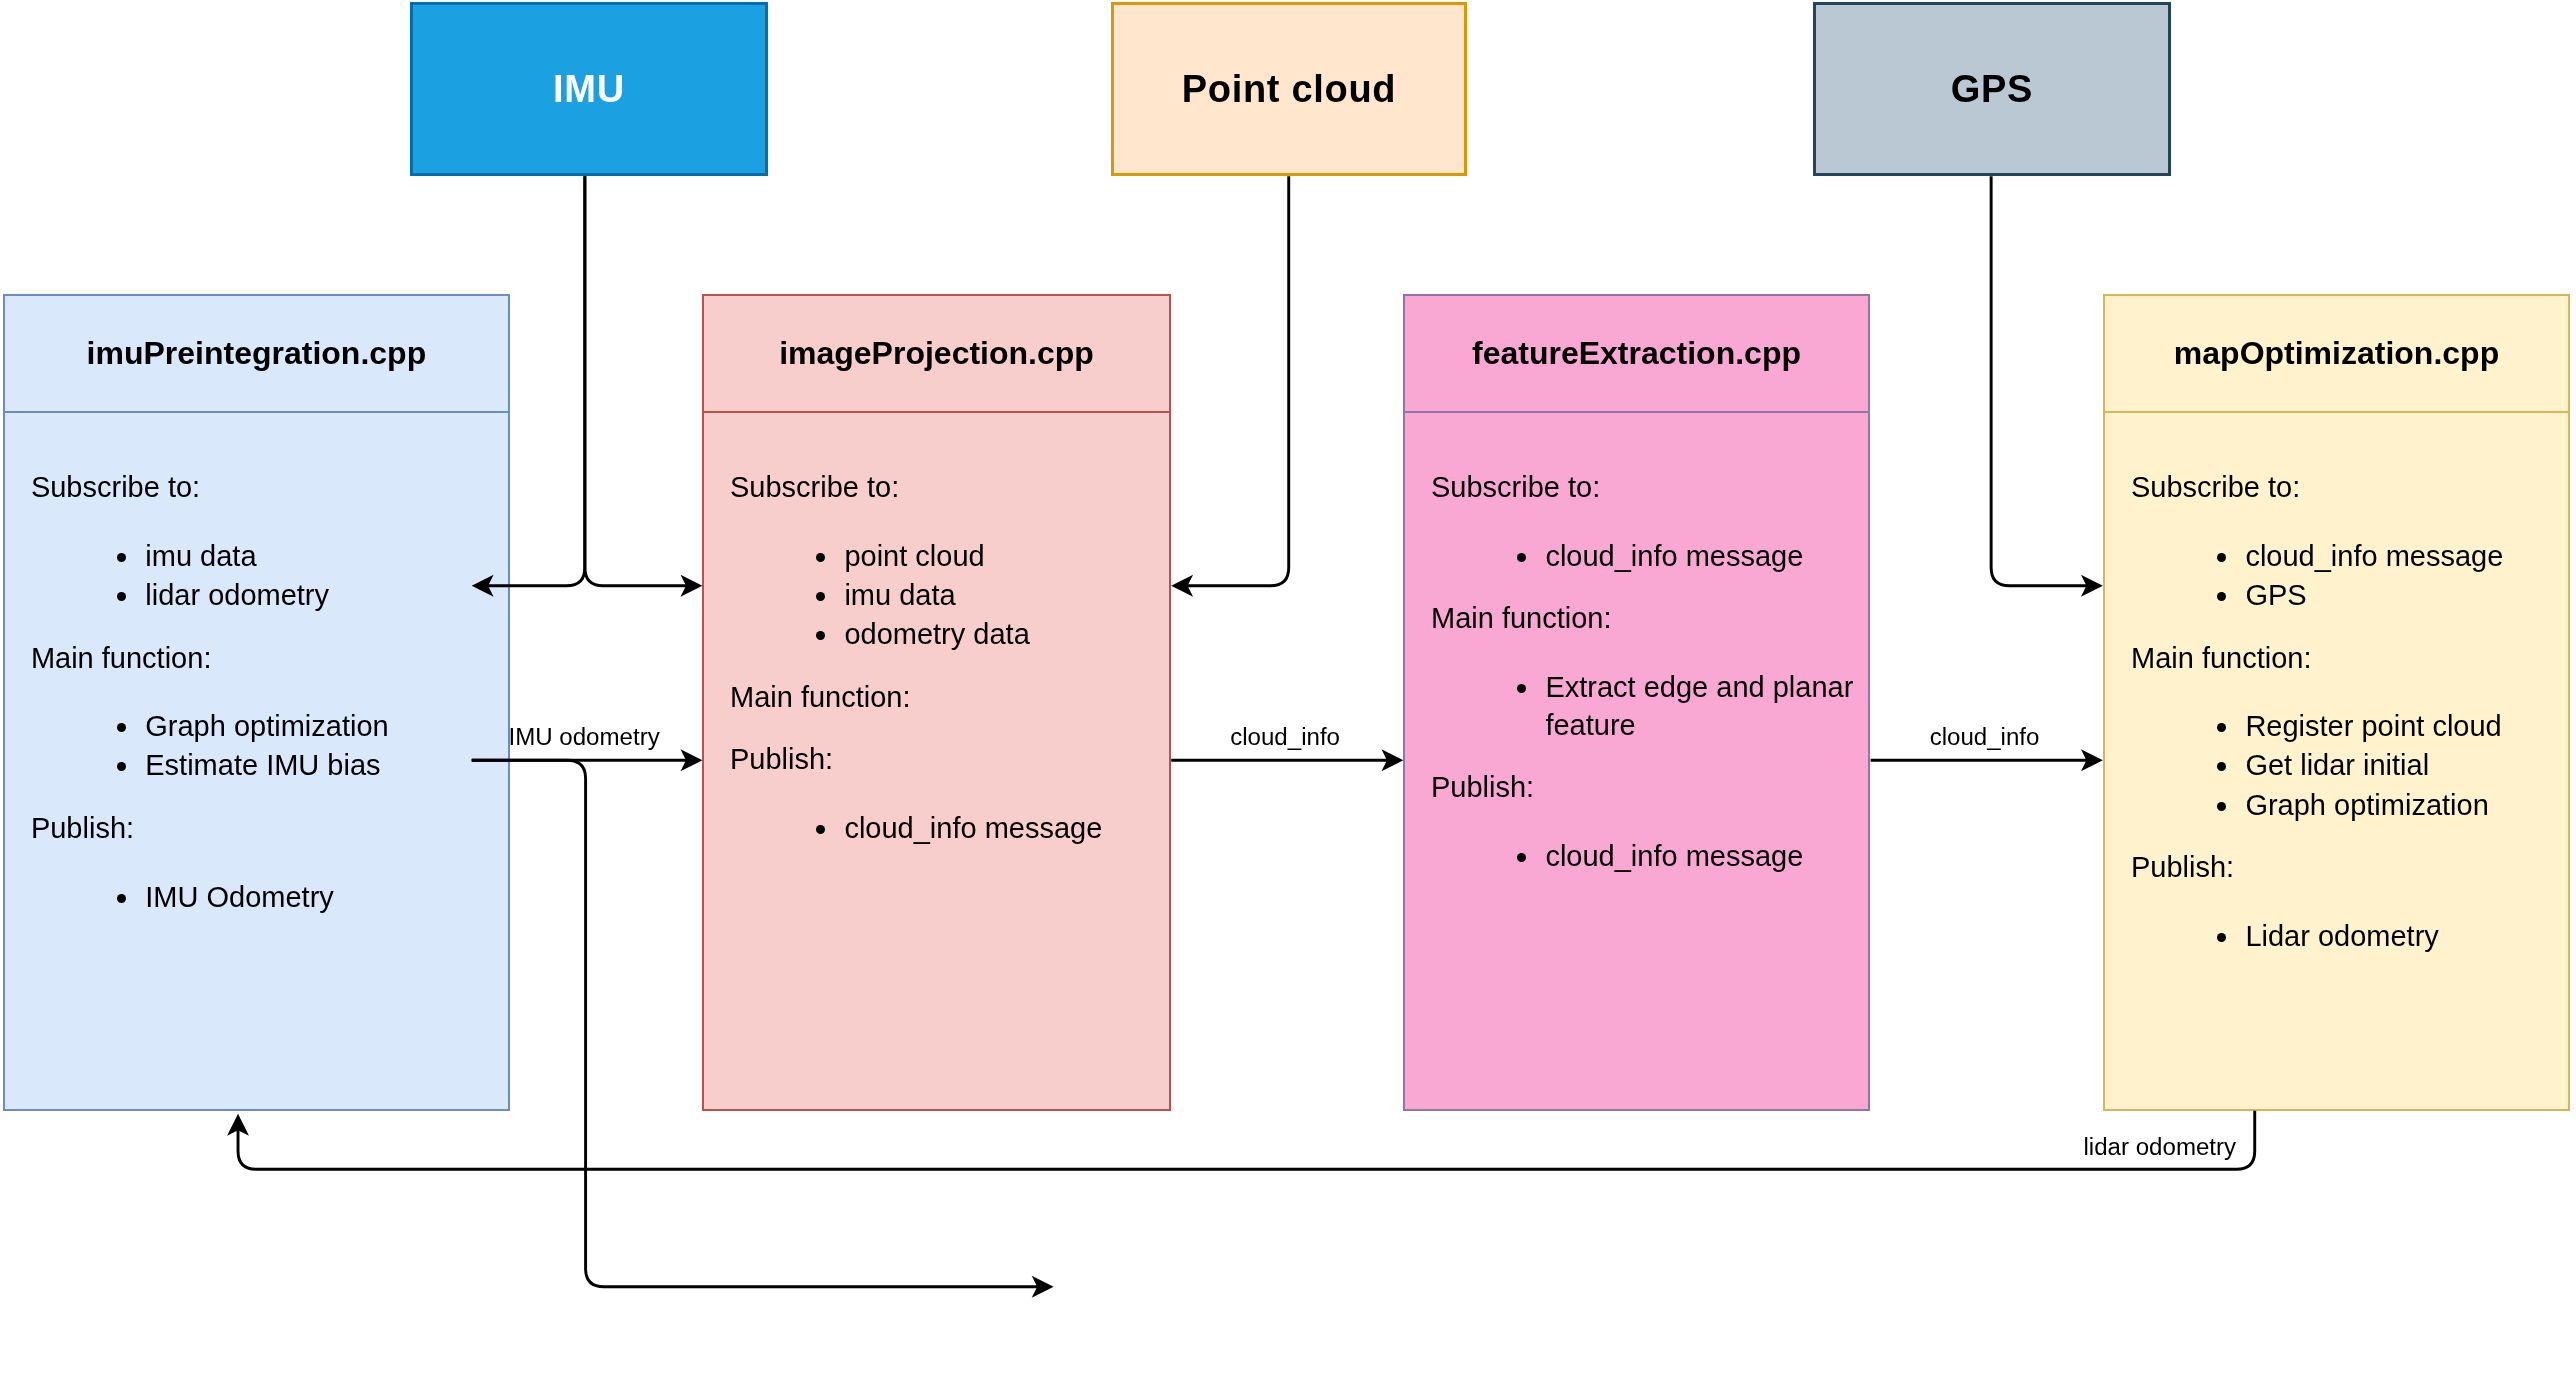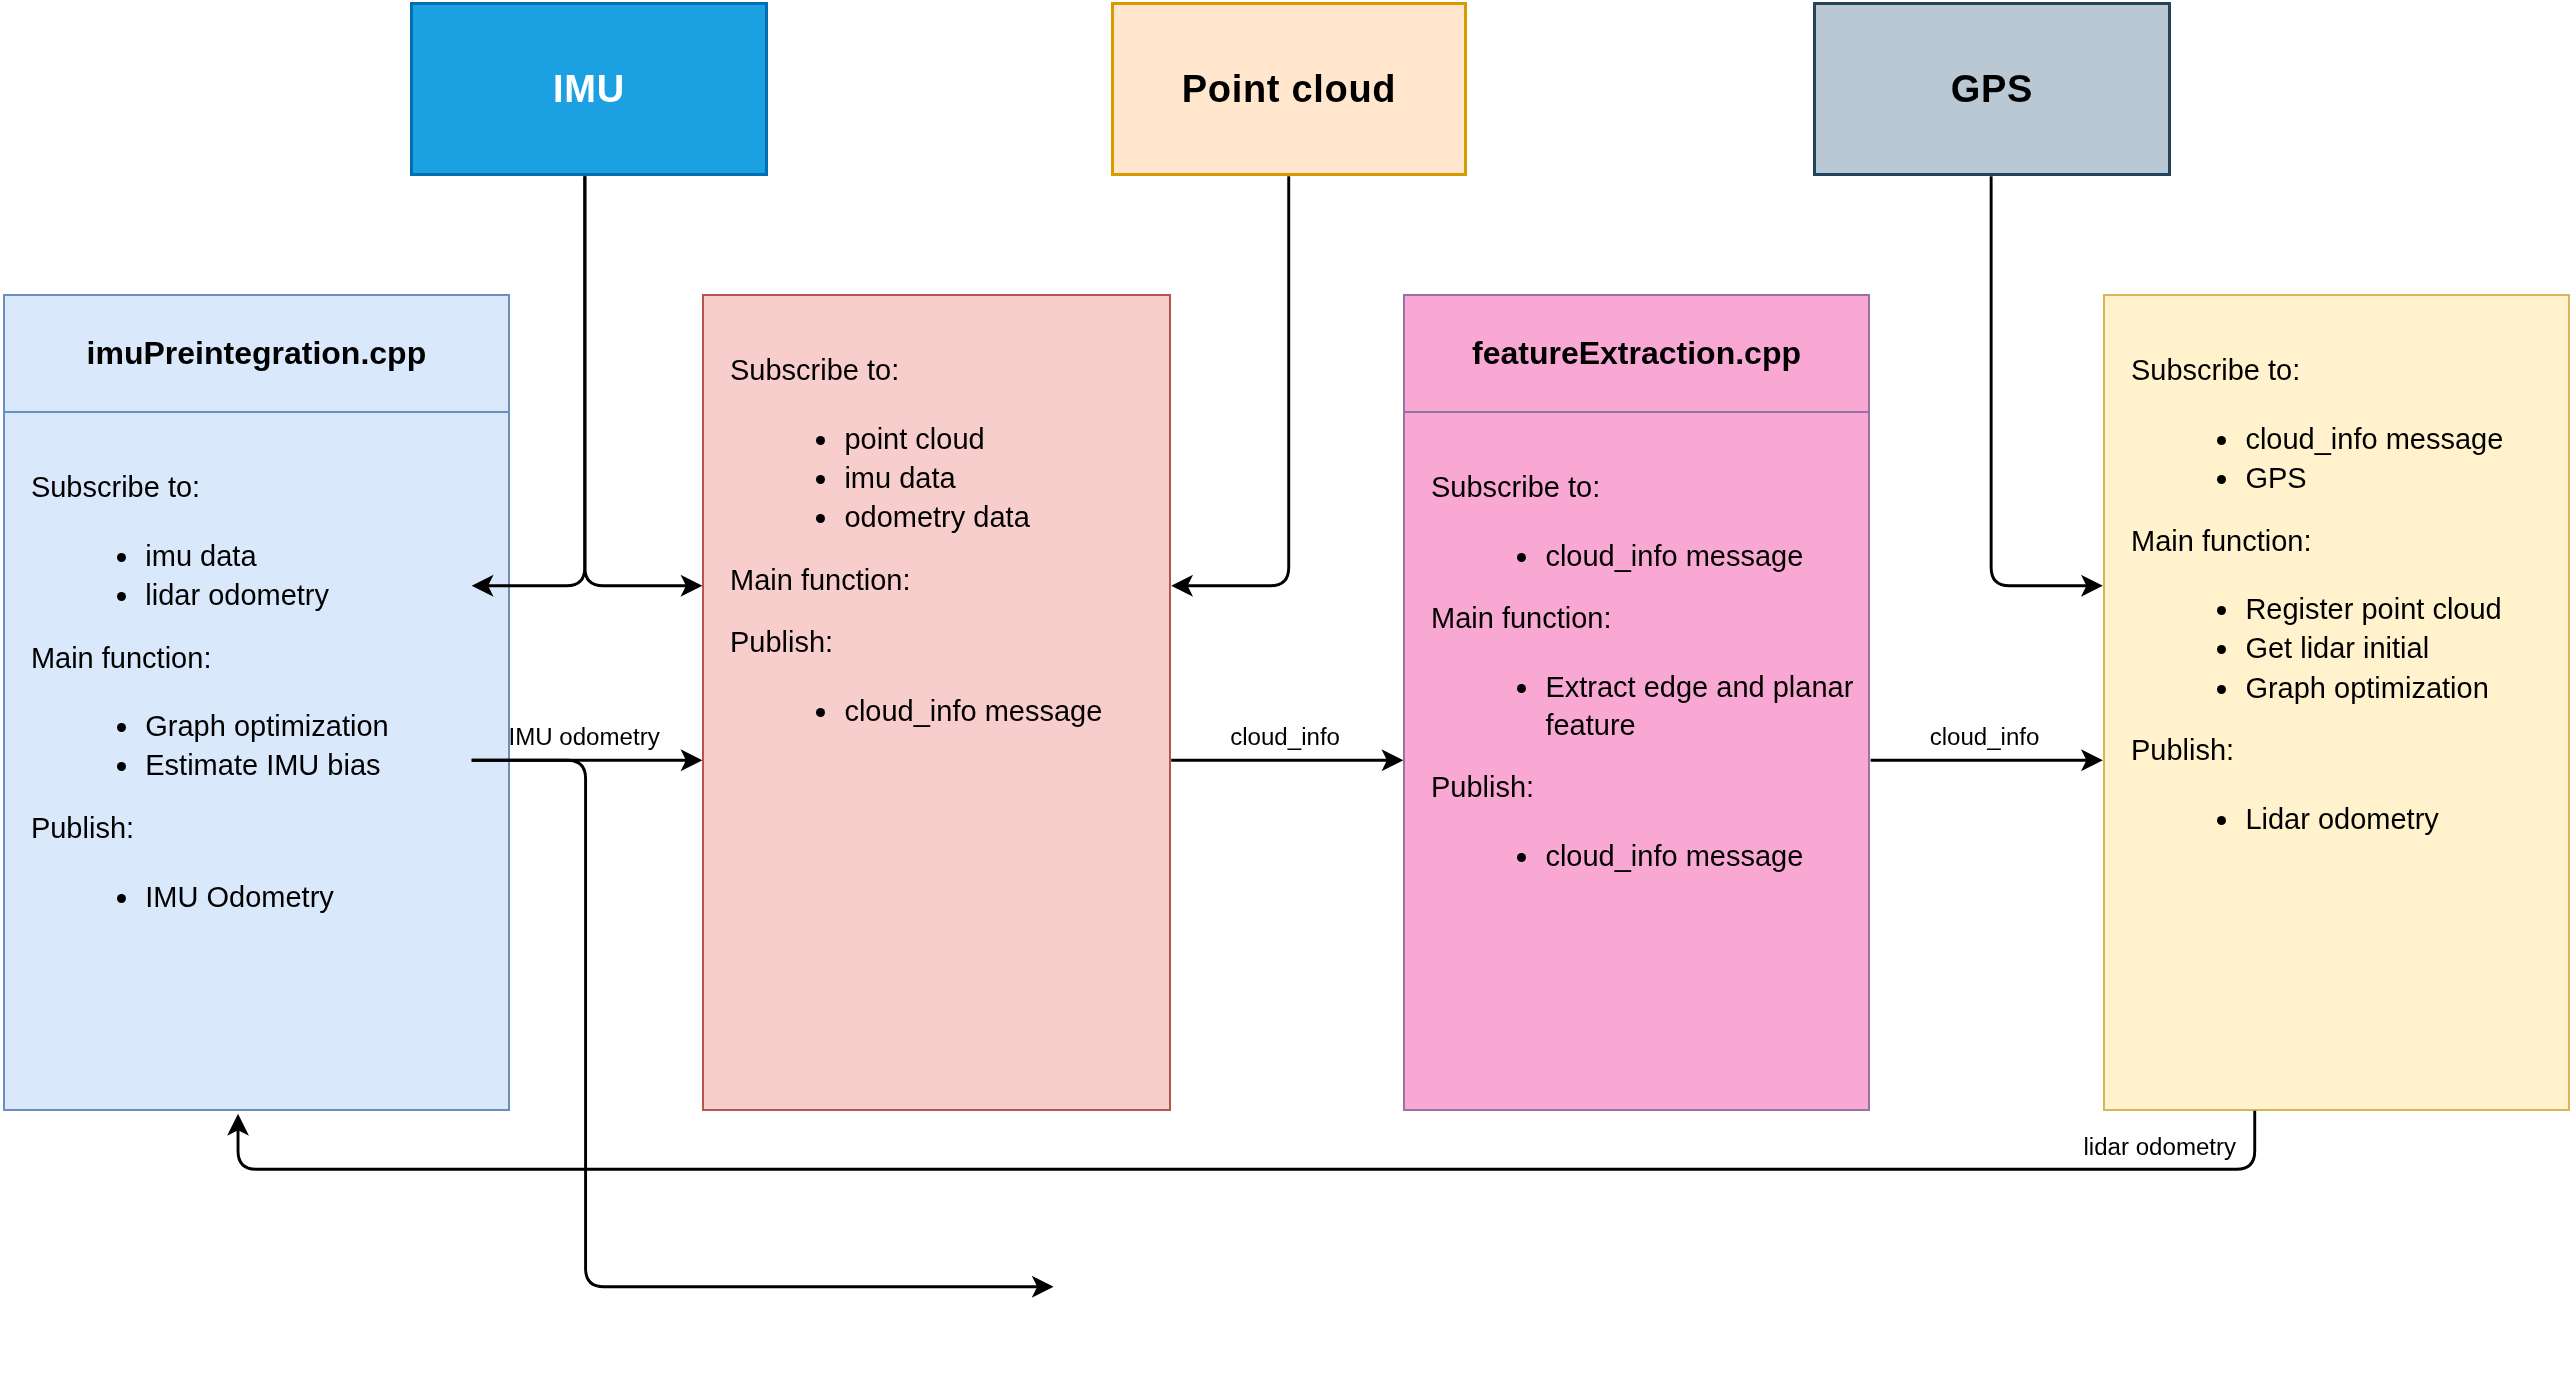--- a/index.html
+++ b/index.html
@@ -134,20 +134,21 @@
         <li>Estimate IMU bias</li>
       </ul>
       <div class="sec-heading">Publish:</div>
       <ul>
         <li>IMU Odometry</li>
       </ul>
     </div>
   </div>
 
   <div class="module" id="mod-1">
+    <div class="title">imageProjection.cpp</div>
     <div class="body">
       <div class="sec-heading">Subscribe to:</div>
       <ul>
         <li>point cloud</li>
         <li>imu data</li>
         <li>odometry data</li>
       </ul>
       <div class="sec-heading">Main function:</div>
       <div class="sec-heading">Publish:</div>
       <ul>
@@ -168,20 +169,21 @@
         <li>Extract edge and planar feature</li>
       </ul>
       <div class="sec-heading">Publish:</div>
       <ul>
         <li>cloud_info message</li>
       </ul>
     </div>
   </div>
 
   <div class="module" id="mod-3">
+    <div class="title">mapOptimization.cpp</div>
     <div class="body">
       <div class="sec-heading">Subscribe to:</div>
       <ul>
         <li>cloud_info message</li>
         <li>GPS</li>
       </ul>
       <div class="sec-heading">Main function:</div>
       <ul>
         <li>Register point cloud</li>
         <li>Get lidar initial</li>

